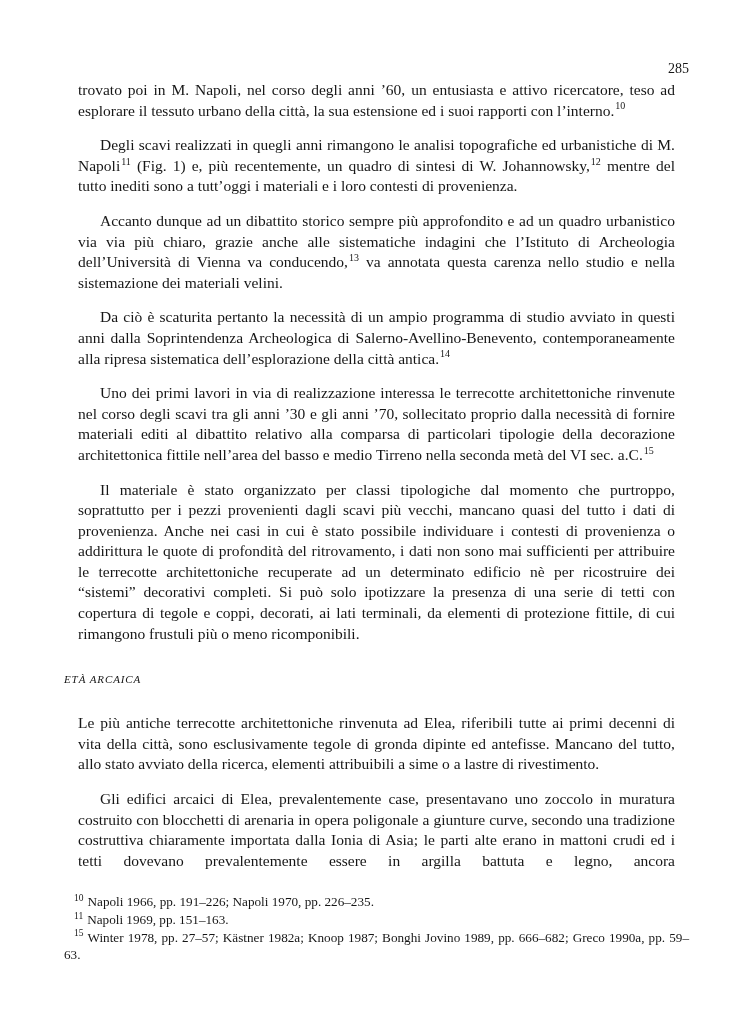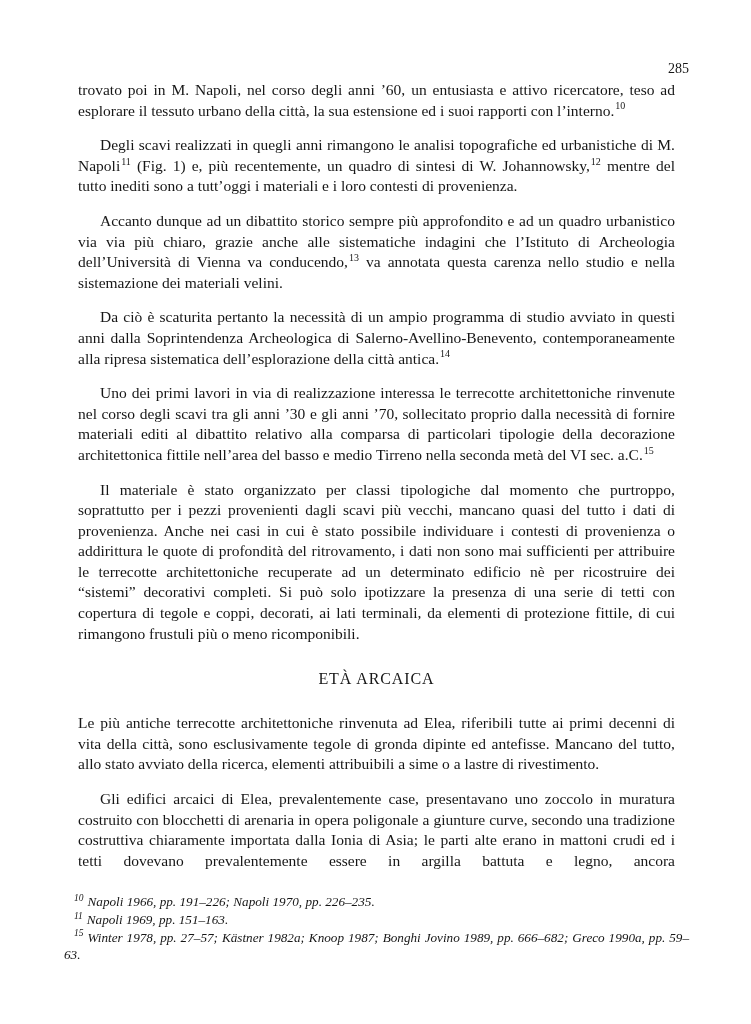--- a/index.html
+++ b/index.html
@@ -50,29 +50,28 @@
   .para.indent { text-indent: 22px; }
   .para.justify-last { text-align-last: justify; }
   .para sup {
     font-size: 10px;
     line-height: 0;
     padding-left: 1px;
     vertical-align: super;
   }
   .section-heading {
     margin: 26px 0 25px 0;
-    text-align: center;
-    font-size: 16px;
+    font-size: 11px;
     line-height: 18px;
     font-weight: 400;
     letter-spacing: 0.9px;
+    font-style: italic;
   }
   .footnotes {
     margin-top: 22px;
-    font-style: italic;
   }
   .footnote {
     margin: 0;
     text-align: justify;
     font-size: 13.2px;
     line-height: 17.6px;
     text-indent: 10px;
   }
   .footnote sup {
     font-size: 9.5px;

